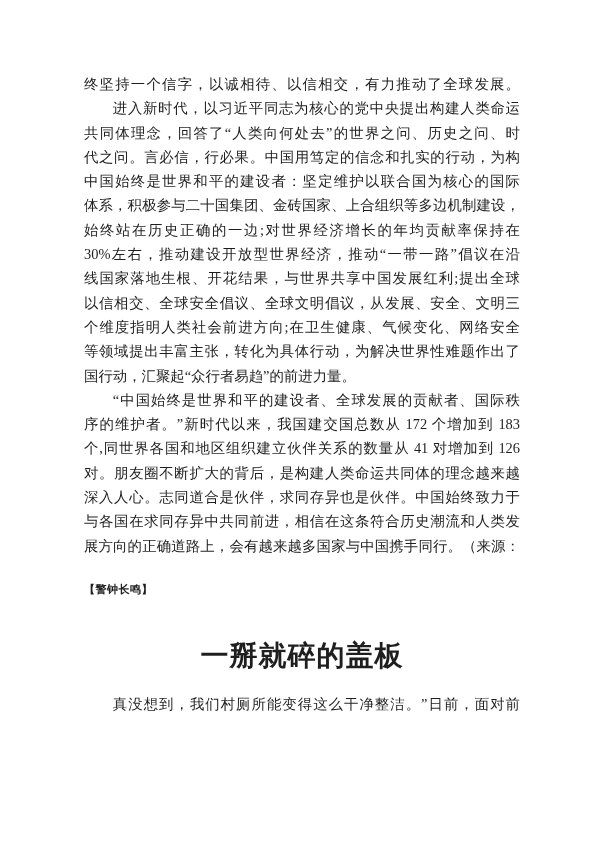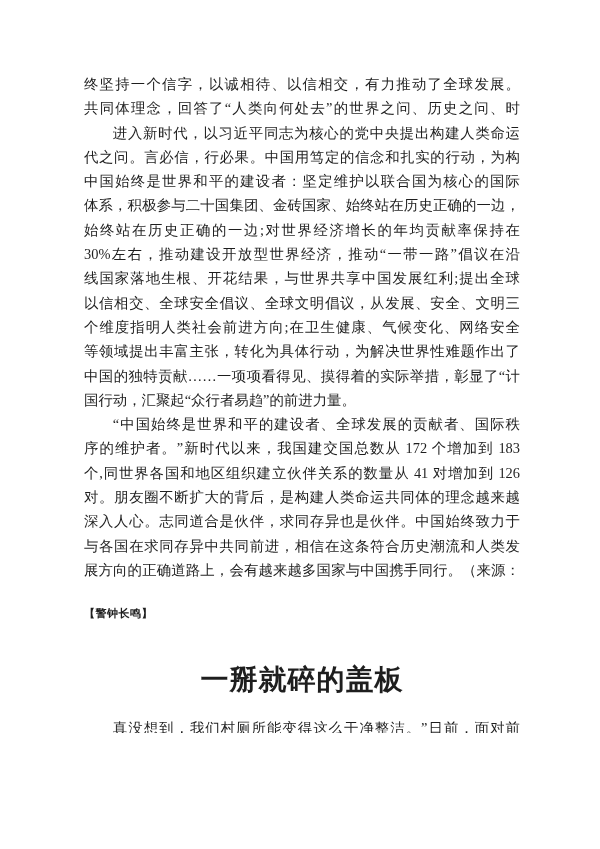--- a/index.html
+++ b/index.html
@@ -69,32 +69,31 @@
     color: #1e1e1e;
   }
 </style>
 </head>
 <body>
 
 <div class="page">
   <div class="text-column">
     <div>
         <div class="line j">终坚持一个信字，以诚相待、以信相交，有力推动了全球发展。</div>
+        <div class="line j i">进入新时代，以习近平同志为核心的党中央提出构建人类命运</div>
         <div class="line j">共同体理念，回答了“人类向何处去”的世界之问、历史之问、时</div>
-        <div class="line j i">进入新时代，以习近平同志为核心的党中央提出构建人类命运</div>
         <div class="line j">代之问。言必信，行必果。中国用笃定的信念和扎实的行动，为构</div>
         <div class="line j">中国始终是世界和平的建设者：坚定维护以联合国为核心的国际</div>
-        <div class="line j">体系，积极参与二十国集团、金砖国家、始终站在历史正确的一边，</div>
+        <div class="line j">体系，积极参与二十国集团、金砖国家、上合组织等多边机制建设，</div>
         <div class="line j">始终站在历史正确的一边;对世界经济增长的年均贡献率保持在</div>
         <div class="line j">30%左右，推动建设开放型世界经济，推动“一带一路”倡议在沿</div>
         <div class="line j">线国家落地生根、开花结果，与世界共享中国发展红利;提出全球</div>
         <div class="line j">以信相交、全球安全倡议、全球文明倡议，从发展、安全、文明三</div>
         <div class="line j">个维度指明人类社会前进方向;在卫生健康、气候变化、网络安全</div>
         <div class="line j">等领域提出丰富主张，转化为具体行动，为解决世界性难题作出了</div>
-        <div class="line j">中国的独特贡献……一项项看得见、摸得着的实际举措，彰显了“计</div>
         <div class="line">国行动，汇聚起“众行者易趋”的前进力量。</div>
         <div class="line j i">“中国始终是世界和平的建设者、全球发展的贡献者、国际秩</div>
         <div class="line j">序的维护者。”新时代以来，我国建交国总数从 172 个增加到 183</div>
         <div class="line j">个,同世界各国和地区组织建立伙伴关系的数量从 41 对增加到 126</div>
         <div class="line j">对。朋友圈不断扩大的背后，是构建人类命运共同体的理念越来越</div>
         <div class="line j">深入人心。志同道合是伙伴，求同存异也是伙伴。中国始终致力于</div>
         <div class="line j">与各国在求同存异中共同前进，相信在这条符合历史潮流和人类发</div>
         <div class="line j">展方向的正确道路上，会有越来越多国家与中国携手同行。（来源：</div>
       </div>
     <div class="section-heading">【警钟长鸣】</div>

